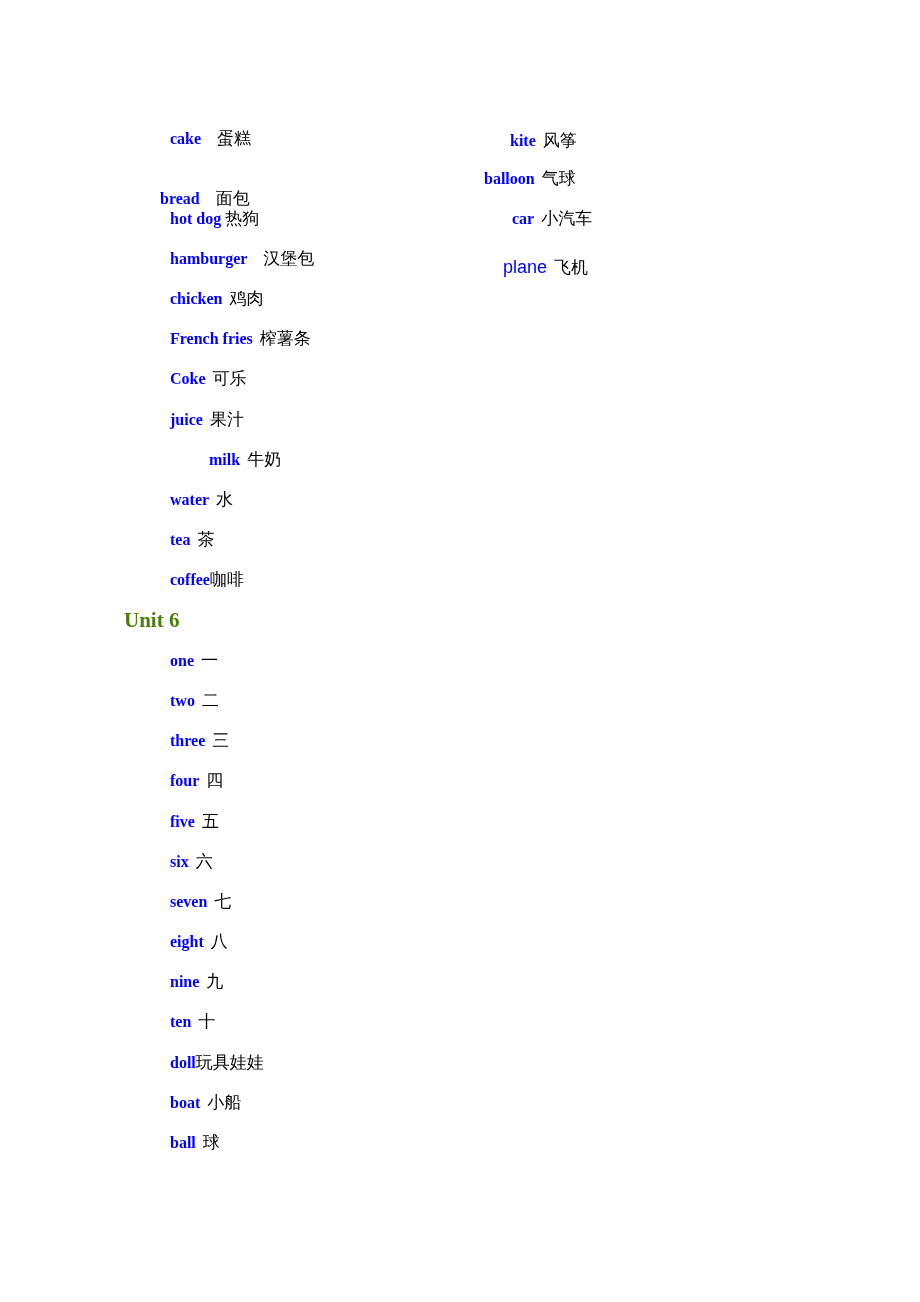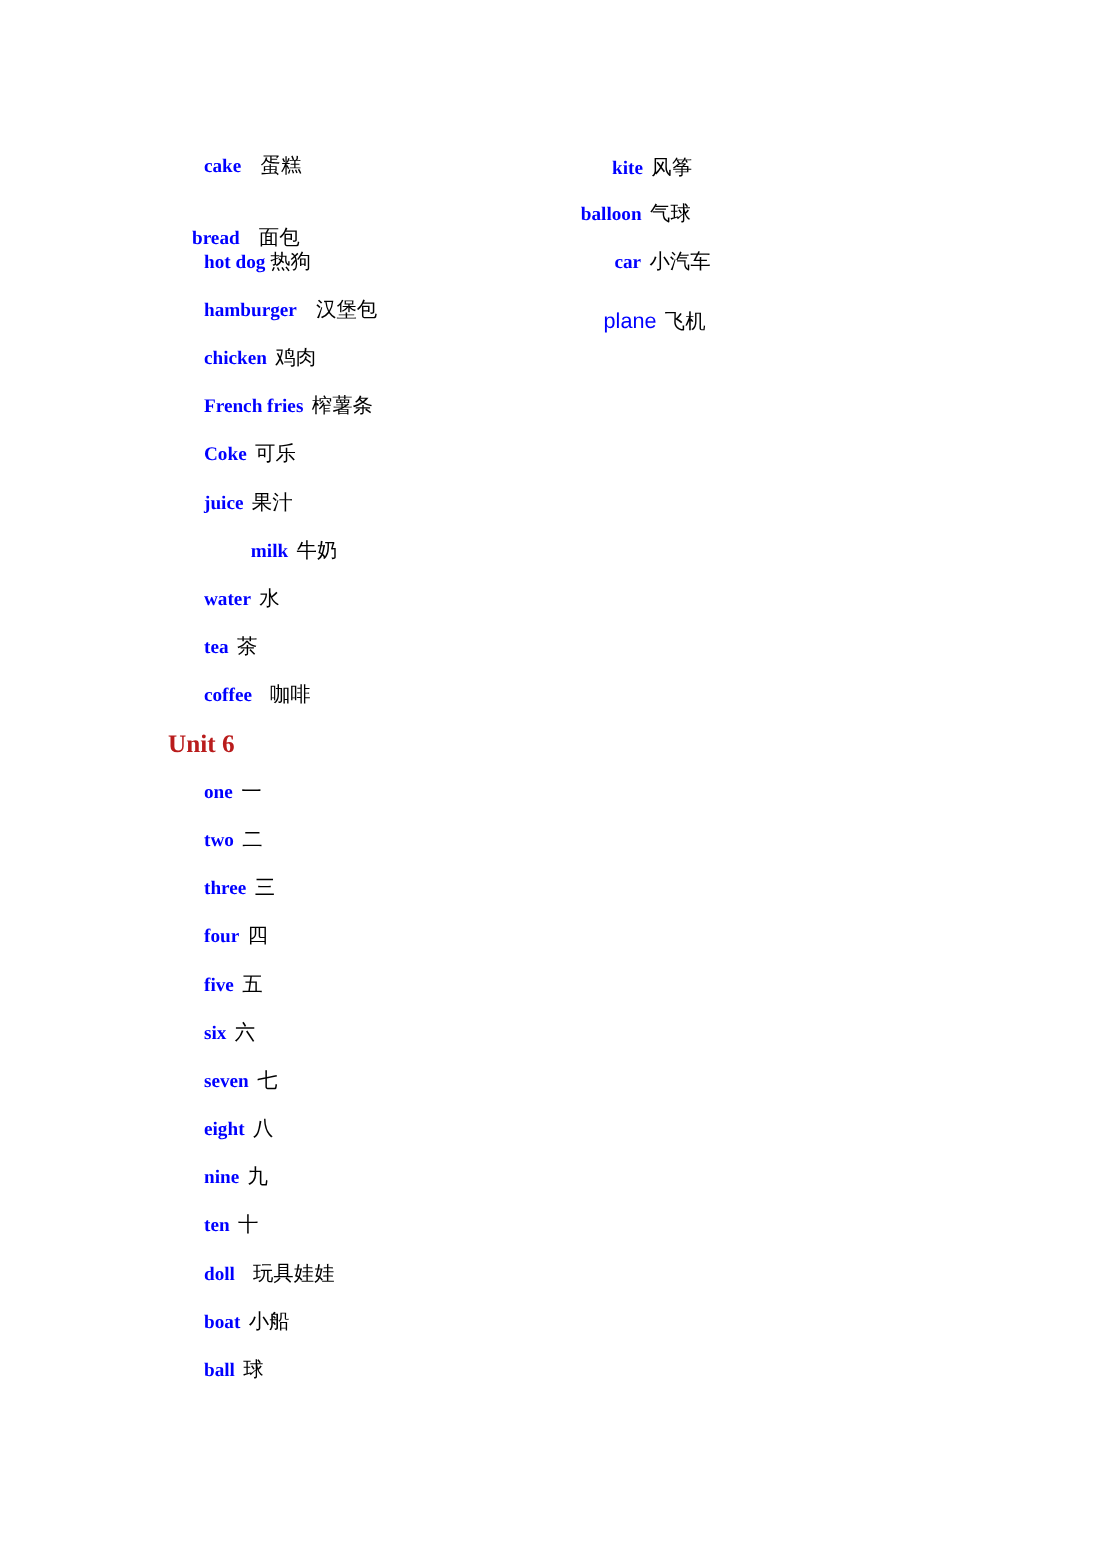--- a/index.html
+++ b/index.html
@@ -39,21 +39,21 @@
     font-family: Liberation Sans, sans-serif;
     font-weight: normal;
     font-size: 18px;
   }
   .zh {
     font-family: "DejaVu Sans", "Liberation Sans", sans-serif;
     font-weight: normal;
     font-size: 17px;
     color: #000000;
   }
-  .gap-none { margin-left: 15px; }
+  .gap-none { margin-left: 0px; }
   .gap-sm   { margin-left: 4px; }
   .gap-md   { margin-left: 7px; }
   .gap-lg   { margin-left: 16px; }
 
   
   .unit-heading {
     position: absolute;
     font-family: "Liberation Serif", "DejaVu Serif", serif;
     font-weight: bold;
     font-size: 21px;
@@ -79,21 +79,21 @@
       <div class="entry" style="left: 170px; top: 491px;"><span class="en">water</span><span class="zh gap-md">水</span></div>
       <div class="entry" style="left: 170px; top: 531px;"><span class="en">tea</span><span class="zh gap-md">茶</span></div>
       <div class="entry" style="left: 170px; top: 571px;"><span class="en">coffee</span><span class="zh gap-none">咖啡</span></div>
     </div>
   <div id="right-column">
       <div class="entry" style="left: 510px; top: 132px;"><span class="en">kite</span><span class="zh gap-md">风筝</span></div>
       <div class="entry" style="left: 484px; top: 170px;"><span class="en">balloon</span><span class="zh gap-md">气球</span></div>
       <div class="entry" style="left: 512px; top: 210px;"><span class="en">car</span><span class="zh gap-md">小汽车</span></div>
       <div class="entry" style="left: 503px; top: 258px;"><span class="en mono">plane</span><span class="zh gap-md">飞机</span></div>
     </div>
-  <div class="unit-heading" id="unit-heading" style="left: 140px; top: 610px; color: #b91c1c;">Unit 6</div>
+  <div class="unit-heading" id="unit-heading" style="left: 124px; top: 610px; color: #4d7c0f;">Unit 6</div>
   <div id="unit6-list">
       <div class="entry" style="left: 170px; top: 652px;"><span class="en">one</span><span class="zh gap-md">一</span></div>
       <div class="entry" style="left: 170px; top: 692px;"><span class="en">two</span><span class="zh gap-md">二</span></div>
       <div class="entry" style="left: 170px; top: 732px;"><span class="en">three</span><span class="zh gap-md">三</span></div>
       <div class="entry" style="left: 170px; top: 772px;"><span class="en">four</span><span class="zh gap-md">四</span></div>
       <div class="entry" style="left: 170px; top: 813px;"><span class="en">five</span><span class="zh gap-md">五</span></div>
       <div class="entry" style="left: 170px; top: 853px;"><span class="en">six</span><span class="zh gap-md">六</span></div>
       <div class="entry" style="left: 170px; top: 893px;"><span class="en">seven</span><span class="zh gap-md">七</span></div>
       <div class="entry" style="left: 170px; top: 933px;"><span class="en">eight</span><span class="zh gap-md">八</span></div>
       <div class="entry" style="left: 170px; top: 973px;"><span class="en">nine</span><span class="zh gap-md">九</span></div>

